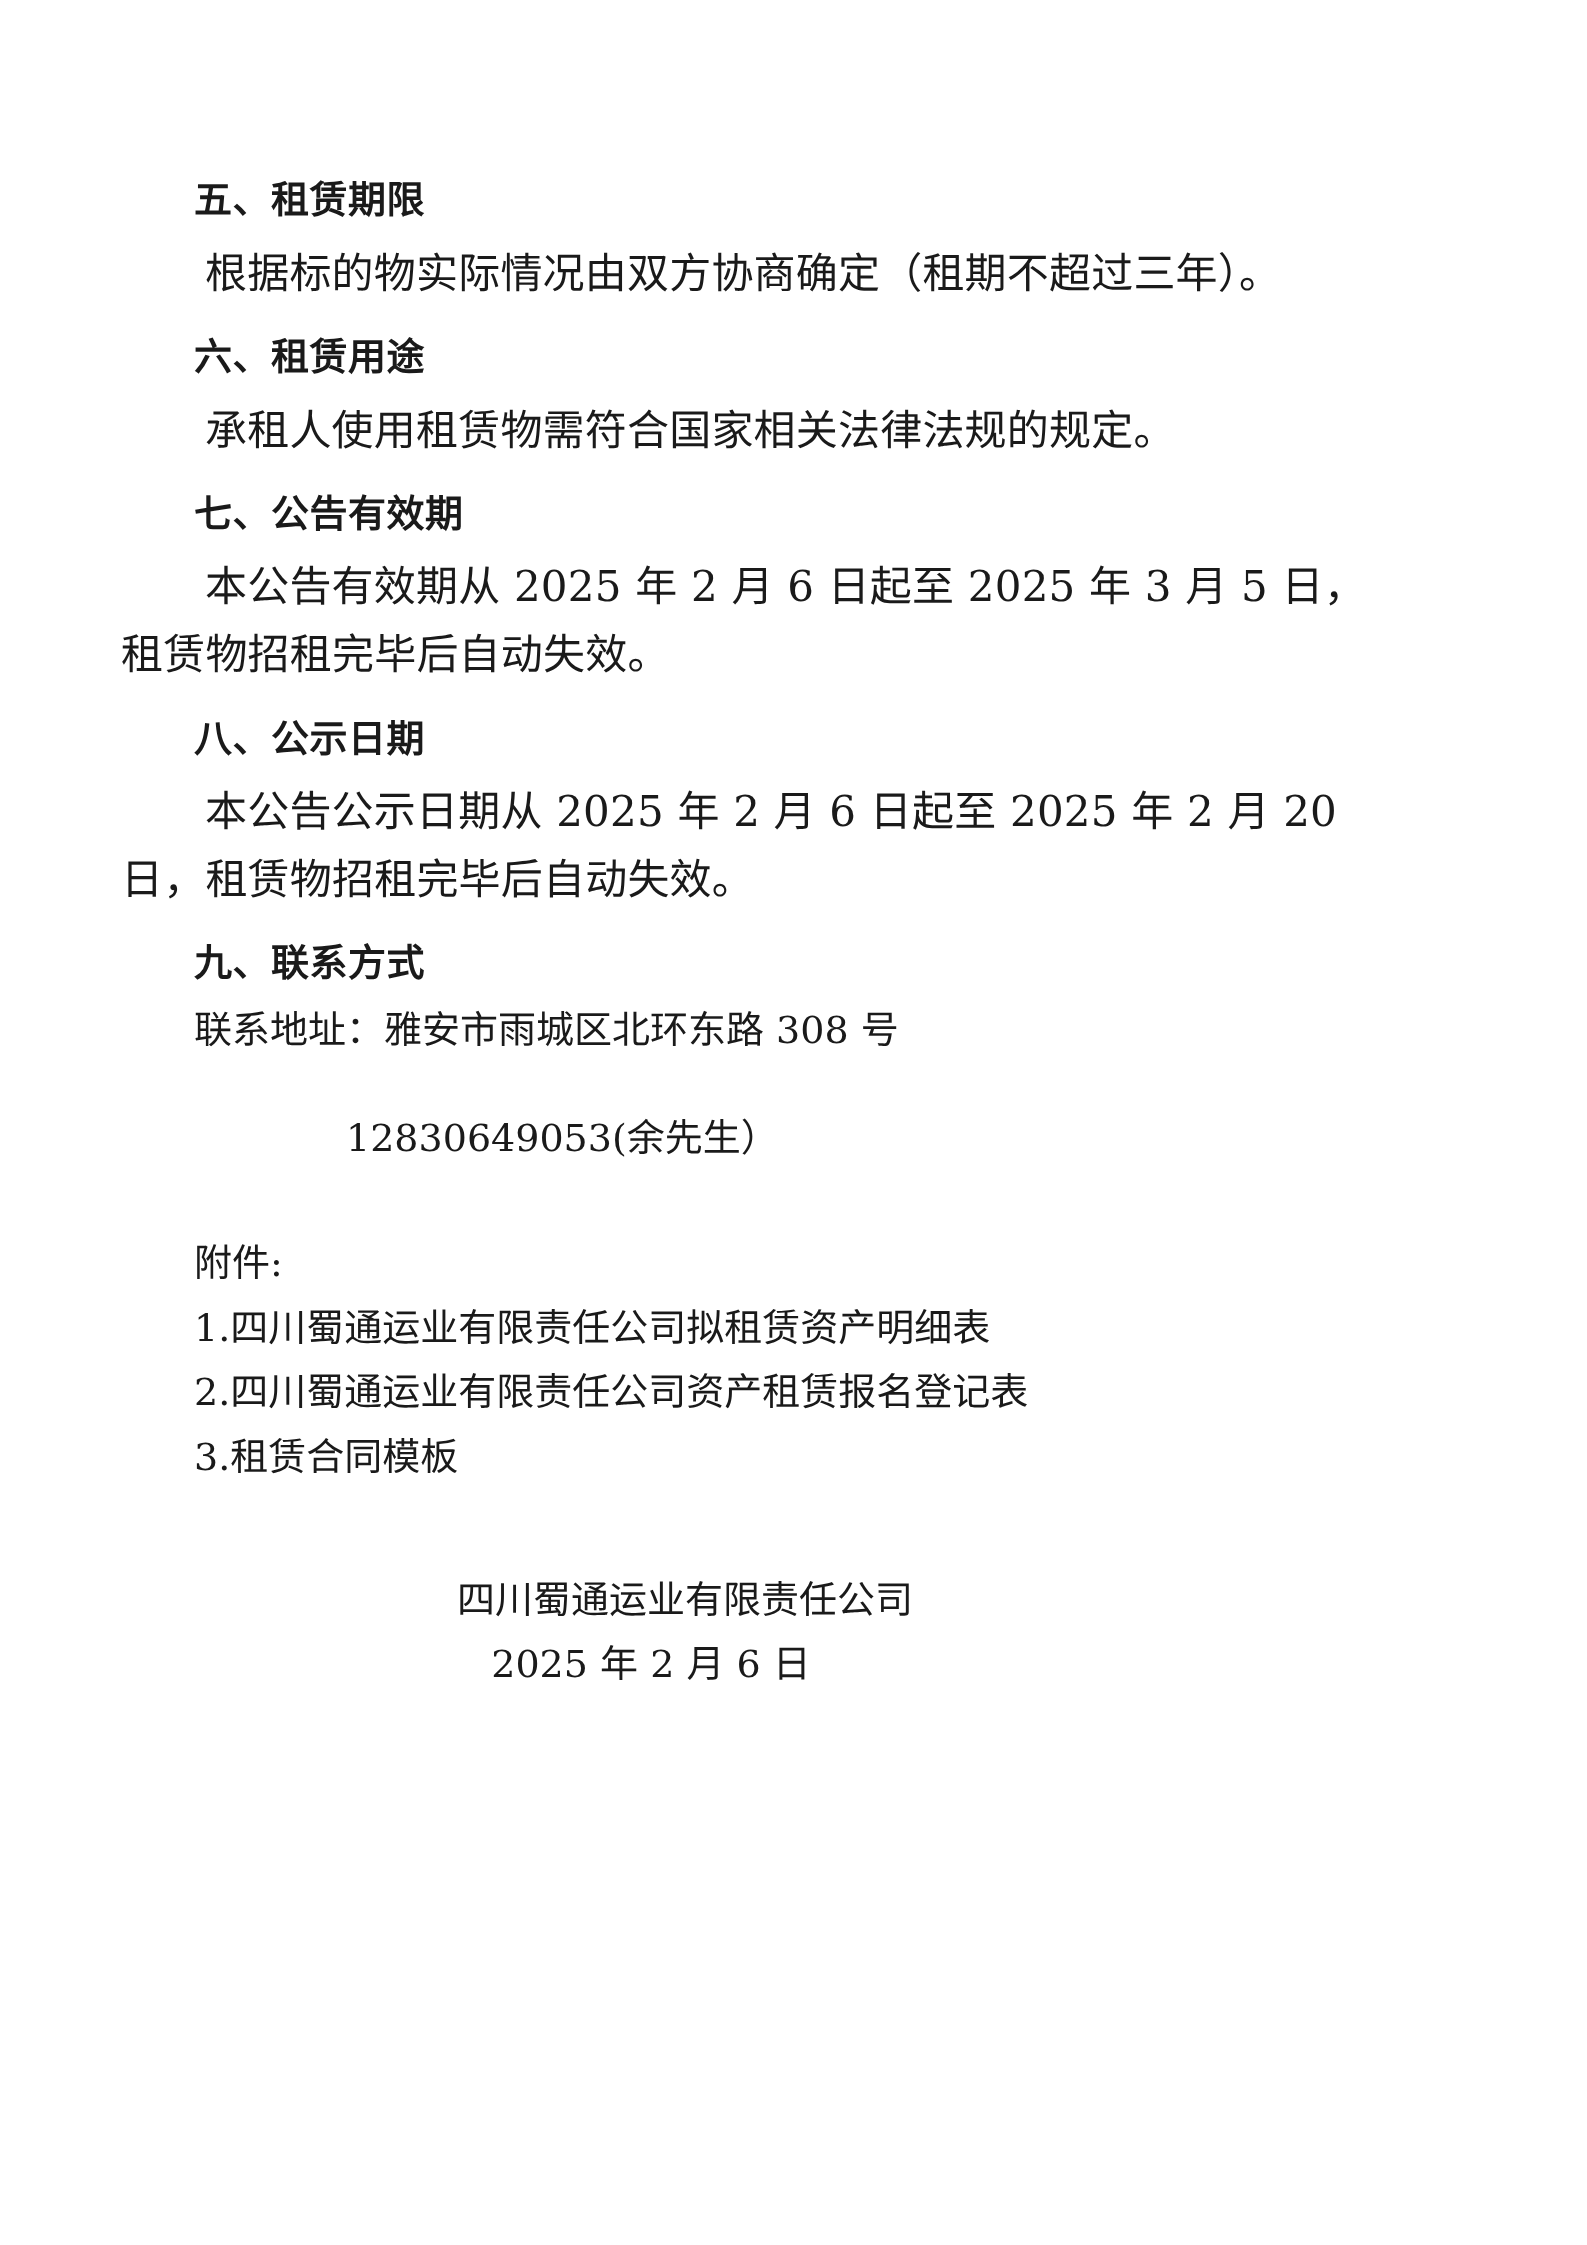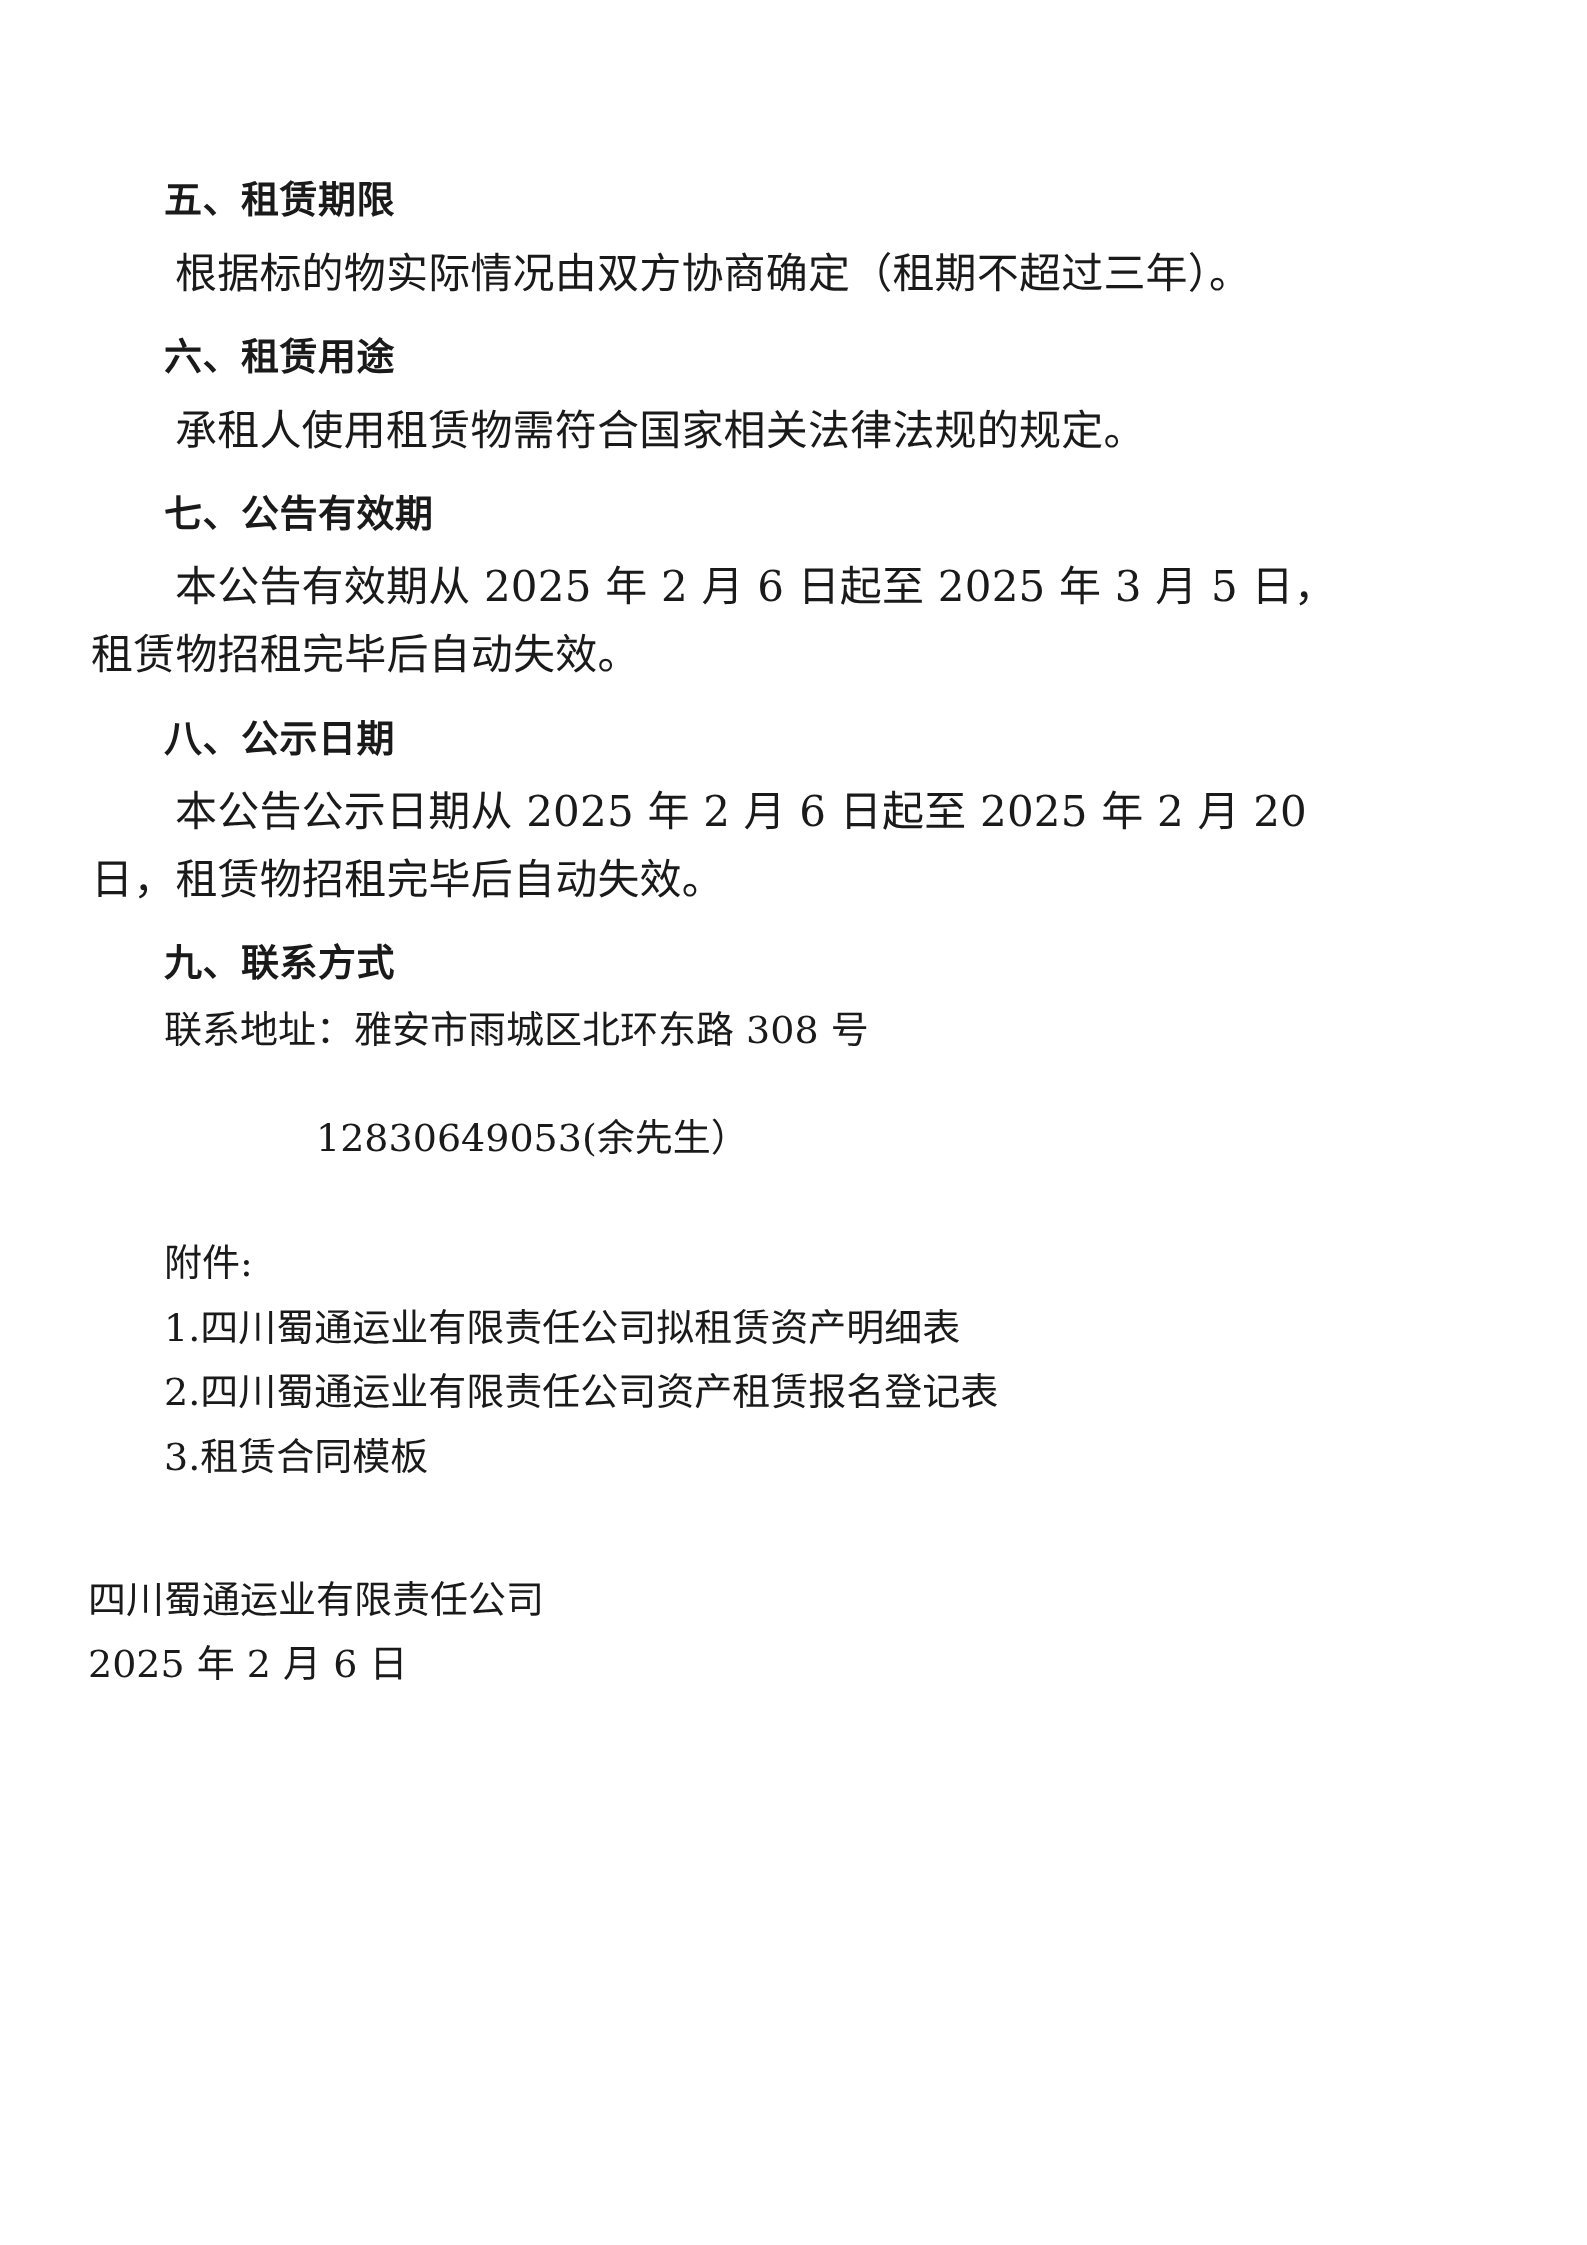--- a/index.html
+++ b/index.html
@@ -13,21 +13,21 @@
     height: 2245px;
     font-family: "DejaVu Serif", "Liberation Serif", serif;
     color: #1a1a1a;
     -webkit-font-smoothing: antialiased;
   }
   .page {
     position: relative;
     width: 1587px;
     height: 1939px;
     box-sizing: border-box;
-    padding: 170px 215px 0 88px;
+    padding: 170px 215px 0 118px;
   }
   .doc-body {
     font-size: 38px;
     line-height: 1.62;
   }
   .heading {
     font-weight: bold;
     font-size: 38px;
     margin: 0;
     padding: 0;
@@ -65,21 +65,21 @@
     line-height: 1.7;
   }
   .attach-item {
     margin: 0;
     text-indent: 2em;
     font-size: 38px;
     line-height: 1.7;
   }
   .signature {
     margin: 0;
-    text-align: left;
+    text-align: center;
     padding-right: 120px;
     font-size: 38px;
     line-height: 1.7;
   }
   .signature.date {
     padding-right: 188px;
   }
 </style>
 </head>
 <body>

